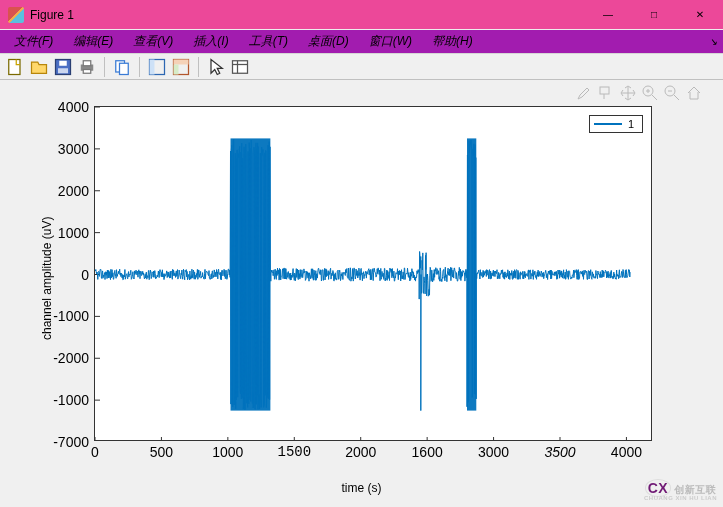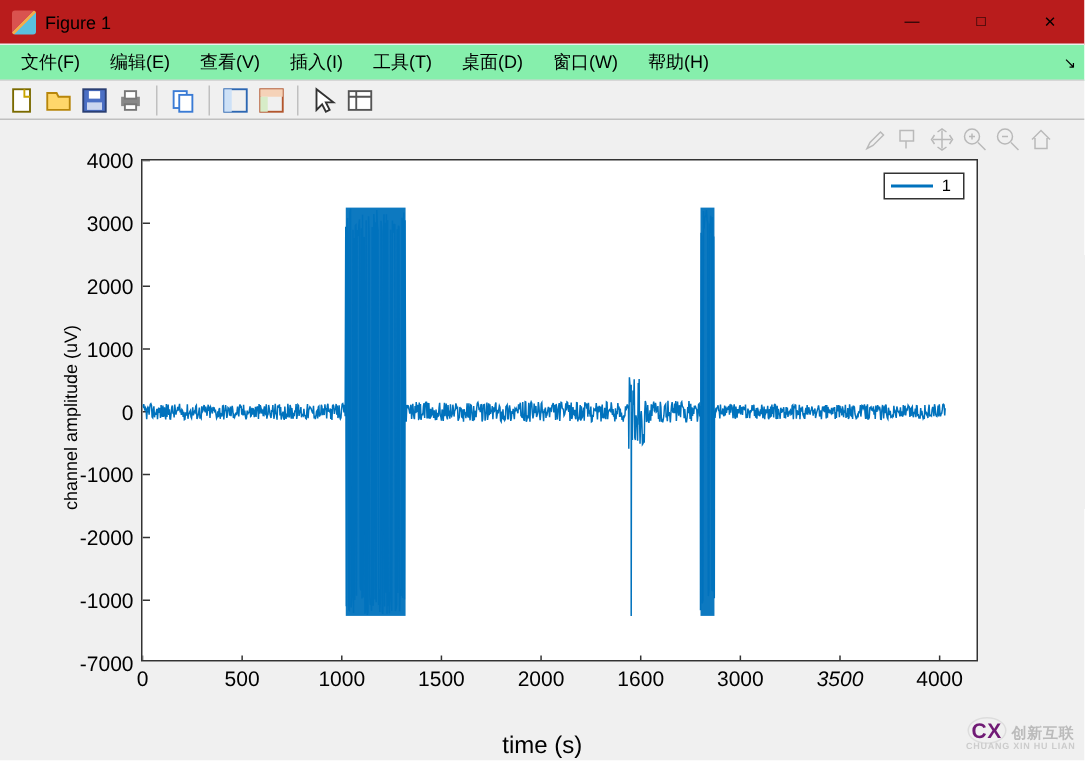--- a/index.html
+++ b/index.html
@@ -12,21 +12,21 @@
     width: 723px;
     height: 507px;
     overflow: hidden;
     position: relative;
   }
   .titlebar {
     height: 30px;
     display: flex;
     align-items: center;
     padding: 0 0 0 8px;
-    background: #b91c1c;
+    background: #ec4899;
     border-bottom: 1px solid #eee;
   }
   .titlebar .app-icon {
     width: 16px; height: 16px;
     background: linear-gradient(135deg,#d9534f 0 45%,#f0ad4e 45% 55%,#5bc0de 55% 100%);
     border-radius: 2px;
     margin-right: 6px;
   }
   .titlebar .title { flex: none; }
   .titlebar .spacer { flex: 1; }
@@ -34,22 +34,23 @@
     width: 46px; height: 30px;
     display: flex; align-items: center; justify-content: center;
     font-family: "Segoe MDL2 Assets", sans-serif;
     font-size: 10px;
   }
   .menubar {
     height: 24px;
     display: flex;
     align-items: center;
     padding-left: 4px;
-    background: #86efac;
+    background: #a21caf;
     border-bottom: 1px solid #d6d6d6;
+    font-style: italic;
   }
   .menubar .mitem {
     padding: 0 10px;
     height: 22px;
     display: flex; align-items: center;
   }
   .menubar .dock {
     width: 14px; text-align: center; margin-left: auto; padding-right: 6px; font-size: 10px;
   }
   .toolbar {
@@ -97,22 +98,22 @@
   .ylabel {
     position: absolute;
     transform: rotate(-90deg);
     transform-origin: left top;
     left: 40px; top: 260px;
     font-size: 12px;
   }
   .xlabel {
     position: absolute;
     left: 50%; transform: translateX(-50%);
-    bottom: 0;
-    font-size: 16px;
+    bottom: 12px;
+    font-size: 12px;
   }
   .legend {
     position: absolute;
     right: 8px; top: 8px;
     border: 1px solid #333;
     background: #fff;
     padding: 2px 8px 2px 4px;
     display: flex; align-items: center; gap: 6px;
     font-size: 11px;
   }
@@ -280,21 +281,21 @@
         <div class="tick ticky" style="top: 167.5px;">0</div>
         <div class="tick ticky" style="top: 125.625px;">1000</div>
         <div class="tick ticky" style="top: 83.75px;">2000</div>
         <div class="tick ticky" style="top: 41.875px;">3000</div>
         <div class="tick ticky" style="top: 0px;">4000</div>
       </div>
     <div id="xticks">
         <div class="tick tickx" style="left: 0px;">0</div>
         <div class="tick tickx" style="left: 66.4286px;">500</div>
         <div class="tick tickx" style="left: 132.857px;">1000</div>
-        <div class="tick tickx" style="left: 199.286px;">1500</div>
+        <div class="tick tickx" style="left: 199.286px; font-family: Liberation Mono, monospace;">1500</div>
         <div class="tick tickx" style="left: 265.714px;">2000</div>
         <div class="tick tickx" style="left: 332.143px;">1600</div>
         <div class="tick tickx" style="left: 398.571px;">3000</div>
         <div class="tick tickx" style="left: 465px; font-style: italic;">3500</div>
         <div class="tick tickx" style="left: 531.429px;">4000</div>
       </div>
   </div>
 
   <div class="ylabel">channel amplitude (uV)</div>
   <div class="xlabel">time (s)</div>

